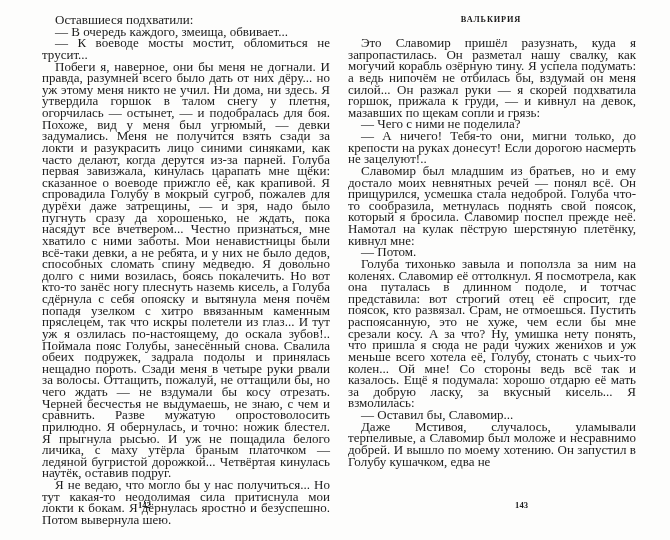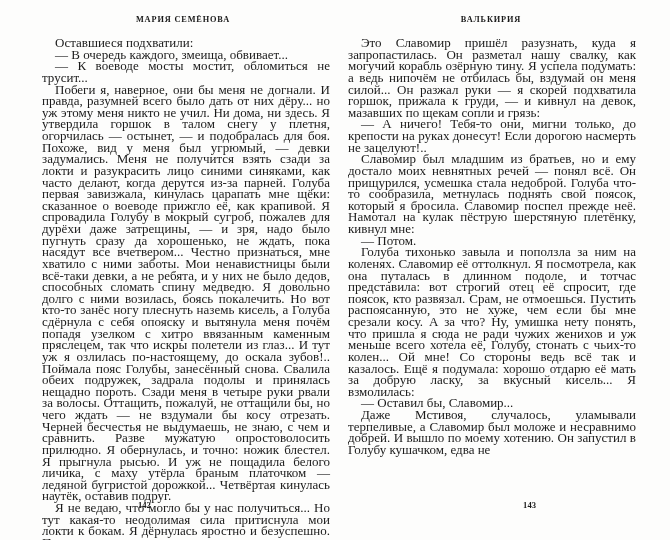--- a/index.html
+++ b/index.html
@@ -73,54 +73,54 @@
     bottom: 30px;
     font-size: 8.6px;
     font-weight: bold;
     color: #1b1b1b;
   }
   .folio-left {
     left: 138px;
     margin-top: 20px;
   }
   .folio-right {
-    right: 134px;
+    right: 142px;
   }
   .gutter {
     position: absolute;
     left: 336px;
     top: 0;
     width: 1px;
     height: 540px;
     background: transparent;
   }
 </style>
 </head>
 <body>
 
 <div class="spread">
 
   <div class="page page-left">
-    <div class="running-head">МАРИЯ СЕМЁНОВА</div>
     <div class="body-col">
       <p>Оставшиеся подхватили:</p>
       <p class="dlg">— В очередь каждого, змеища, обвивает...</p>
       <p class="dlg">— К воеводе мосты мостит, обломиться не трусит...</p>
       <p>Побеги я, наверное, они бы меня не догнали. И правда, разумней всего было дать от них дёру... но уж этому меня никто не учил. Ни дома, ни здесь. Я утвердила горшок в талом снегу у плетня, огорчилась — остынет, — и подобралась для боя. Похоже, вид у меня был угрюмый, — девки задумались. Меня не получится взять сзади за локти и разукрасить лицо синими синяками, как часто делают, когда дерутся из-за парней. Голуба первая завизжала, кинулась царапать мне щёки: сказанное о воеводе прижгло её, как крапивой. Я спровадила Голубу в мокрый сугроб, пожалев для дурёхи даже затрещины, — и зря, надо было пугнуть сразу да хорошенько, не ждать, пока насядут все вчетвером... Честно признаться, мне хватило с ними заботы. Мои ненавистницы были всё-таки девки, а не ребята, и у них не было дедов, способных сломать спину медведю. Я довольно долго с ними возилась, боясь покалечить. Но вот кто-то занёс ногу плеснуть наземь кисель, а Голуба сдёрнула с себя опояску и вытянула меня почём попадя узелком с хитро ввязанным каменным пряслецем, так что искры полетели из глаз... И тут уж я озлилась по-настоящему, до оскала зубов!.. Поймала пояс Голубы, занесённый снова. Свалила обеих подружек, задрала подолы и принялась нещадно пороть. Сзади меня в четыре руки рвали за волосы. Оттащить, пожалуй, не оттащили бы, но чего ждать — не вздумали бы косу отрезать. Черней бесчестья не выдумаешь, не знаю, с чем и сравнить. Разве мужатую опростоволосить прилюдно. Я обернулась, и точно: ножик блестел. Я прыгнула рысью. И уж не пощадила белого личика, с маху утёрла браным платочком — ледяной бугристой дорожкой... Четвёртая кинулась наутёк, оставив подруг.</p>
       <p>Я не ведаю, что могло бы у нас получиться... Но тут какая-то неодолимая сила притиснула мои локти к бокам. Я дёрнулась яростно и безуспешно. Потом вывернула шею.</p>
     </div>
     <div class="folio folio-left">142</div>
   </div>
 
   <div class="gutter"></div>
 
   <div class="page page-right">
     <div class="running-head">ВАЛЬКИРИЯ</div>
     <div class="body-col">
       <p>Это Славомир пришёл разузнать, куда я запропастилась. Он разметал нашу свалку, как могучий корабль озёрную тину. Я успела подумать: а ведь нипочём не отбилась бы, вздумай он меня силой... Он разжал руки — я скорей подхватила горшок, прижала к груди, — и кивнул на девок, мазавших по щекам сопли и грязь:</p>
+      <p class="dlg">— Чего с ними не поделила?</p>
       <p class="dlg">— А ничего! Тебя-то они, мигни только, до крепости на руках донесут! Если дорогою насмерть не зацелуют!..</p>
       <p>Славомир был младшим из братьев, но и ему достало моих невнятных речей — понял всё. Он прищурился, усмешка стала недоброй. Голуба что-то сообразила, метнулась поднять свой поясок, который я бросила. Славомир поспел прежде неё. Намотал на кулак пёструю шерстяную плетёнку, кивнул мне:</p>
       <p class="dlg">— Потом.</p>
       <p>Голуба тихонько завыла и поползла за ним на коленях. Славомир её оттолкнул. Я посмотрела, как она путалась в длинном подоле, и тотчас представила: вот строгий отец её спросит, где поясок, кто развязал. Срам, не отмоешься. Пустить распоясанную, это не хуже, чем если бы мне срезали косу. А за что? Ну, умишка нету понять, что пришла я сюда не ради чужих женихов и уж меньше всего хотела её, Голубу, стонать с чьих-то колен... Ой мне! Со стороны ведь всё так и казалось. Ещё я подумала: хорошо отдарю её мать за добрую ласку, за вкусный кисель... Я взмолилась:</p>
       <p class="dlg">— Оставил бы, Славомир...</p>
       <p>Даже Мстивоя, случалось, уламывали терпеливые, а Славомир был моложе и несравнимо добрей. И вышло по моему хотению. Он запустил в Голубу кушачком, едва не</p>
     </div>
     <div class="folio folio-right">143</div>
   </div>
 

